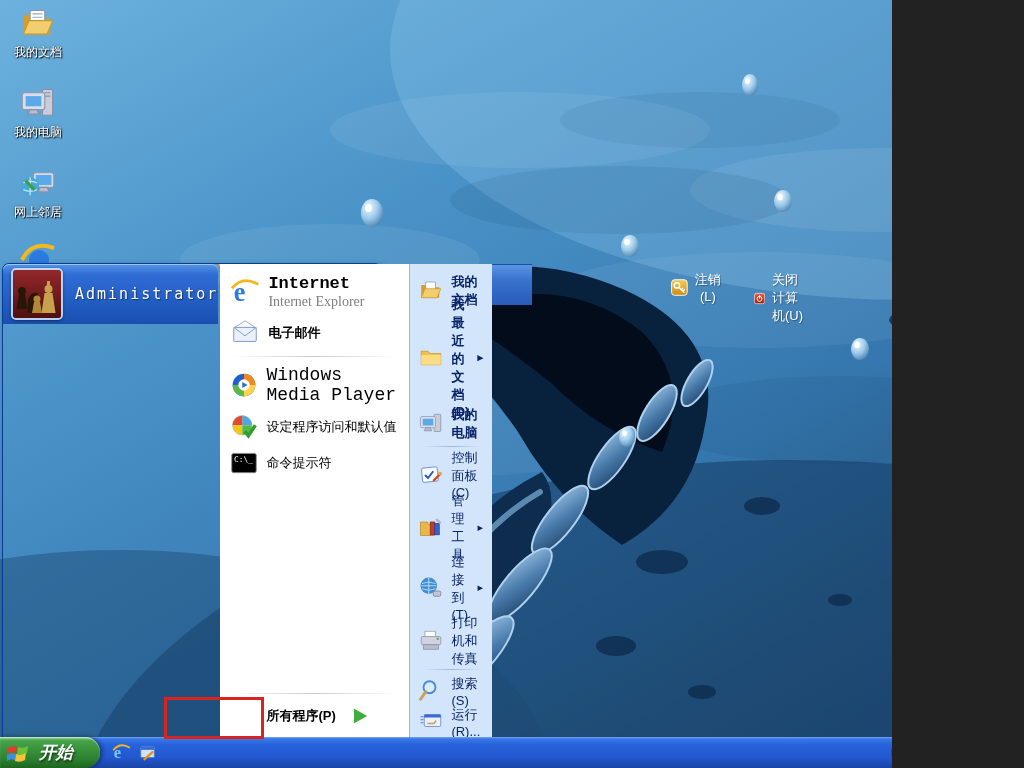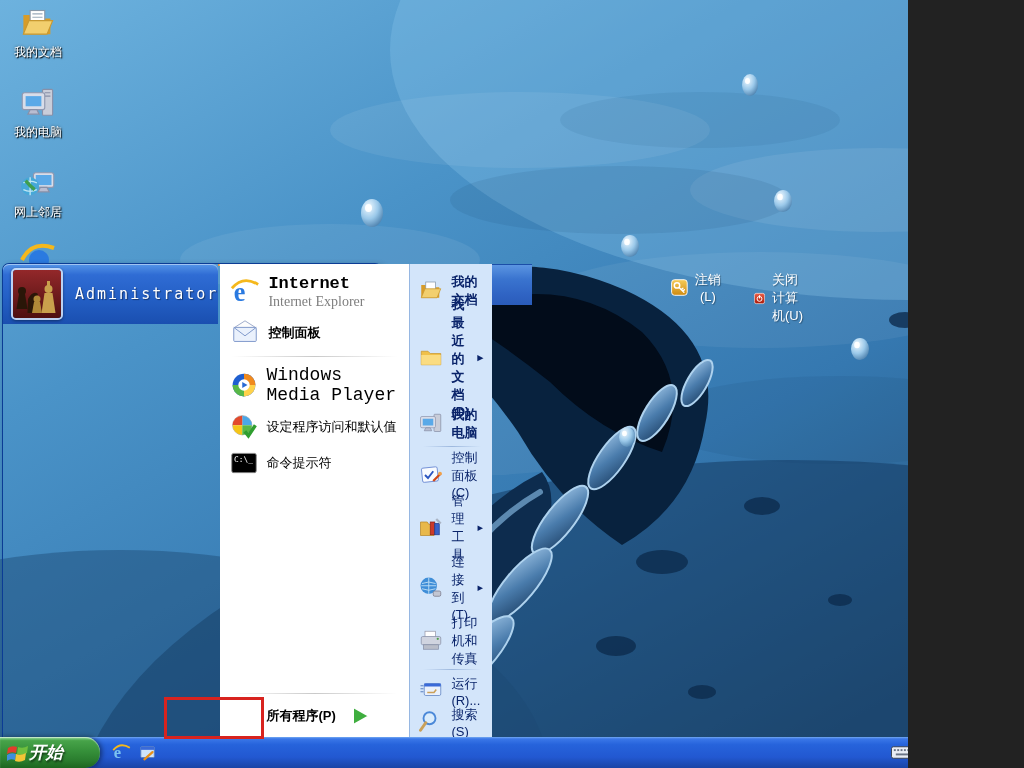--- a/index.html
+++ b/index.html
@@ -1,17 +1,17 @@
 <!DOCTYPE html>
 <html><head>
 <meta charset="utf-8">
 <style>
   html,body{margin:0;padding:0;background:#222;}
   .screen{position:relative;width:892px;height:768px;overflow:hidden;
-          font-family:"Liberation Sans",sans-serif;user-select:none;padding-left:16px;}
+          font-family:"Liberation Sans",sans-serif;user-select:none;}
   .wallpaper{position:absolute;left:0;top:0;z-index:0;}
 
   
   .dicon{position:absolute;width:76px;text-align:center;z-index:1;cursor:default;}
   .dicon svg{display:block;margin:0 auto;}
   .dicon .dlabel{display:block;margin-top:2px;font-size:12px;color:#fff;
      text-shadow:1px 1px 1px #000,0 0 3px rgba(0,0,0,.6);}
   .partial-ie{position:absolute;left:18px;top:238px;z-index:1;}
 
   
@@ -61,21 +61,21 @@
   .annotation-box{position:absolute;left:164px;top:697px;width:94px;height:36px;
      border:3px solid #d8231f;z-index:9;pointer-events:none;}
 
   
   .taskbar{position:absolute;left:0;bottom:0;width:1024px;height:31px;z-index:8;
      background:linear-gradient(180deg,#74a9f2 0%,#3a77e8 6%,#2663db 25%,#2258d1 65%,#1a44a5 100%);}
   .start-btn{position:absolute;left:0;top:0;width:100px;height:31px;
      border-radius:0 15px 15px 0;cursor:pointer;
      background:linear-gradient(180deg,#8ed998 0%,#47a349 12%,#36903a 45%,#2a7d2e 75%,#1d661f 100%);
      box-shadow:inset 0 1px 1px rgba(255,255,255,.55),2px 0 5px rgba(0,0,0,.45);
-     display:flex;align-items:center;gap:0;padding-left:7px;box-sizing:border-box;
+     display:flex;align-items:center;gap:10px;padding-left:7px;box-sizing:border-box;
      color:#fff;font-style:italic;font-weight:bold;font-size:17px;
      text-shadow:1px 2px 2px rgba(0,0,0,.55);}
   .quick-launch{position:absolute;left:112px;top:0;height:31px;display:flex;
      align-items:center;gap:8px;}
   .ql{cursor:pointer;display:flex;}
   .kbd-wrap{position:absolute;left:891px;top:8px;cursor:pointer;display:flex;}
   .tray{position:absolute;right:0;top:0;width:99px;height:31px;box-sizing:border-box;
      border-left:1px solid #0e57a5;box-shadow:inset 1px 0 0 rgba(255,255,255,.35);
      background:linear-gradient(180deg,#55aef2 0%,#2491ec 20%,#1e88e2 60%,#1565c0 100%);
      display:flex;align-items:center;gap:5px;padding-left:9px;}
@@ -275,21 +275,21 @@
         </div>
 
         <div class="item big">
           <span class="ico">
             <svg width="30" height="30" viewBox="0 0 32 32">
               <path d="M5 10 L16 3 L27 10" fill="#fdfdfd" stroke="#9aa8c8"></path>
               <rect x="4" y="10" width="24" height="15" rx="1" fill="#eaf1fc" stroke="#7a93c8"></rect>
               <path d="M4 10 L16 19 L28 10" fill="none" stroke="#7a93c8"></path>
             </svg>
             </span>
-          <span class="tt">控制面板</span>
+          <span class="tt">电子邮件</span>
         </div>
 
         <div class="sep-l"></div>
 
         <div class="item">
           <span class="ico">
             <svg width="28" height="28" viewBox="0 0 32 32">
               <circle cx="16" cy="16" r="13" fill="#1f5fd0"></circle>
               <path d="M16 3 A13 13 0 0 1 29 16 L16 16z" fill="#f08a1e"></path>
               <path d="M29 16 A13 13 0 0 1 16 29 L16 16z" fill="#ffd24a"></path>
@@ -421,37 +421,37 @@
             </svg>
             </span>
           <span>打印机和传真</span>
         </div>
 
         <div class="sep-r"></div>
 
         <div class="item">
           <span class="ico">
             <svg width="24" height="24" viewBox="0 0 32 32">
+              <circle cx="14" cy="11" r="8" fill="#dceefc" fill-opacity="0.75" stroke="#4a88d8" stroke-width="2.5"></circle>
+              <path d="M9 17 L2 27" stroke="#caa058" stroke-width="4" stroke-linecap="round"></path>
+            </svg>
+            </span>
+          <span>搜索(S)</span>
+        </div>
+
+        <div class="item">
+          <span class="ico">
+            <svg width="24" height="24" viewBox="0 0 32 32">
               <path d="M2 9 h4 M2 13 h4 M2 17 h4" stroke="#5a7fc0" stroke-width="1.5"></path>
               <rect x="7" y="6" width="22" height="16" rx="2" fill="#eaf1fc" stroke="#5a7fc0"></rect>
               <rect x="7" y="6" width="22" height="4" fill="#3a6ad8"></rect>
               <path d="M11 18 h9 l3 -4" stroke="#caa058" stroke-width="2" fill="none"></path>
             </svg>
             </span>
           <span>运行(R)...</span>
-        </div>
-
-        <div class="item">
-          <span class="ico">
-            <svg width="24" height="24" viewBox="0 0 32 32">
-              <circle cx="14" cy="11" r="8" fill="#dceefc" fill-opacity="0.75" stroke="#4a88d8" stroke-width="2.5"></circle>
-              <path d="M9 17 L2 27" stroke="#caa058" stroke-width="4" stroke-linecap="round"></path>
-            </svg>
-            </span>
-          <span>搜索(S)</span>
         </div>
       </div>
     </div>
 
     <div class="sm-footer">
       <div class="fbtn logoff">
         <svg width="27" height="27" viewBox="0 0 28 28">
           <defs>
               <linearGradient id="goldg" x1="0" y1="0" x2="0" y2="1">
             <stop offset="0" stop-color="#f6cc5a"></stop>

